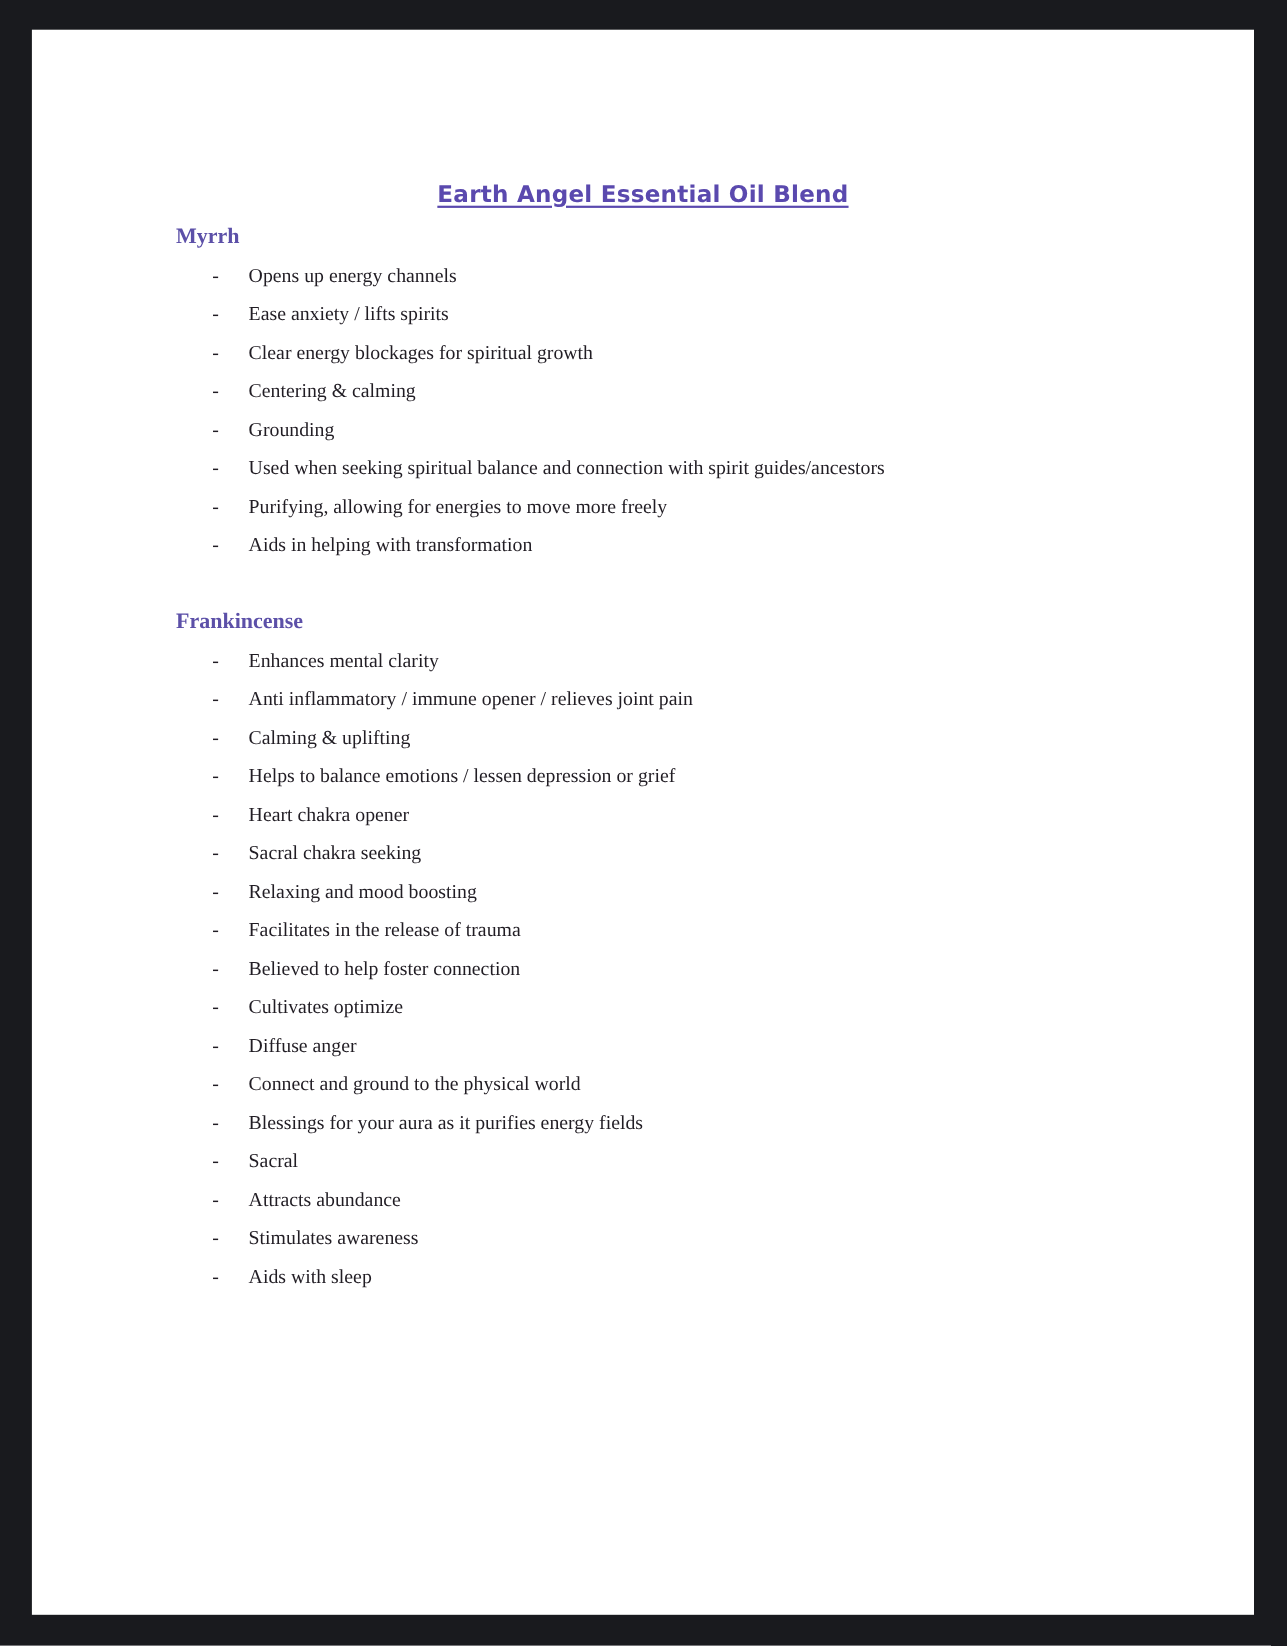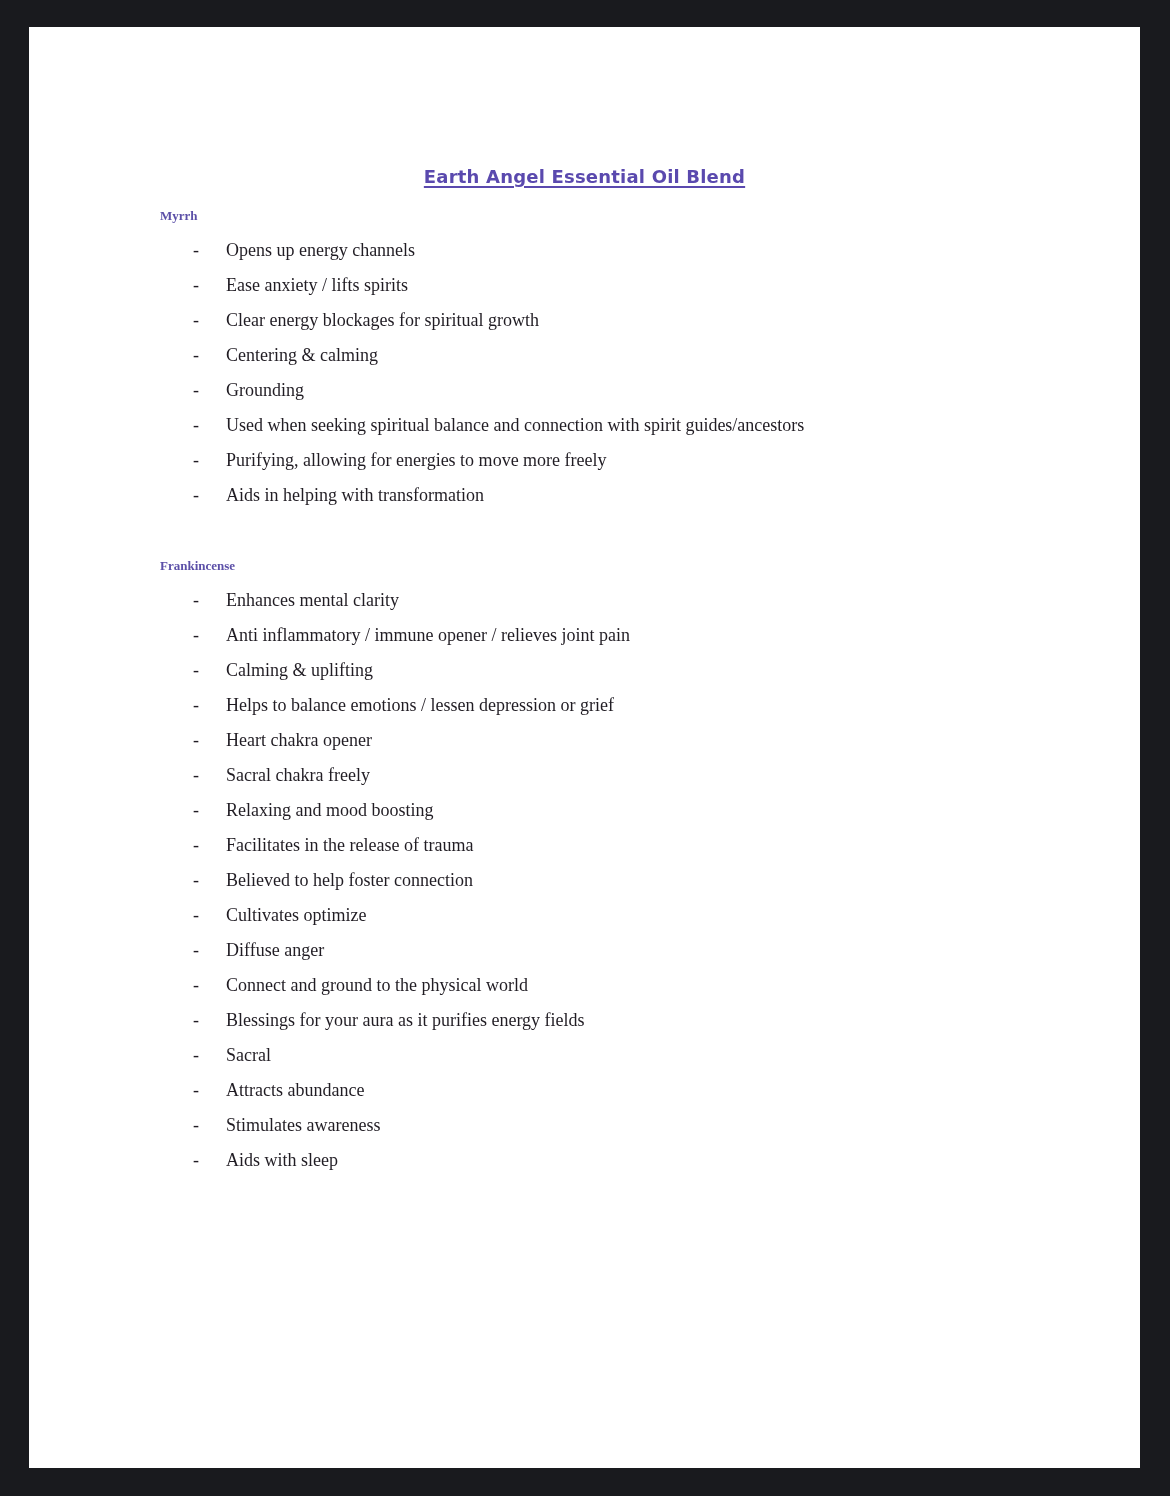--- a/index.html
+++ b/index.html
@@ -21,37 +21,37 @@
     height: 1441px;
     background: var(--paper-color, #ffffff);
     box-sizing: border-box;
     padding-top: 140px;
   }
   .doc-title {
     margin: 0;
     text-align: center;
     font-family: "DejaVu Sans", sans-serif;
     font-weight: bold;
-    font-size: 18px;
+    font-size: 21px;
     line-height: 20px;
     letter-spacing: 0.2px;
     color: var(--title-color, #5a49ae);
     text-decoration: underline;
     text-decoration-thickness: 2px;
     text-underline-offset: 3px;
   }
   .sections {
     margin: 0;
     padding: 0;
   }
   .oil-section .section-heading {
     margin: 35px 0 0 131px;
     font-family: "Liberation Serif", serif;
     font-weight: bold;
-    font-size: 13px;
+    font-size: 20px;
     line-height: 35px;
     color: var(--heading-color, #5c50a8);
   }
   .oil-section:first-child .section-heading {
     margin-top: 11px;
   }
   .benefit-item {
     display: flex;
     margin-left: 164px;
     margin-right: 40px;
@@ -147,21 +147,21 @@
 
   <div class="oil-section">
     <div class="section-items">
   <div class="benefit-item">
     <span class="dash-marker">-</span>
     <span class="benefit-text">Heart chakra opener</span>
   </div>
 
   <div class="benefit-item">
     <span class="dash-marker">-</span>
-    <span class="benefit-text">Sacral chakra freely</span>
+    <span class="benefit-text">Sacral chakra seeking</span>
   </div>
 
   <div class="benefit-item">
     <span class="dash-marker">-</span>
     <span class="benefit-text">Relaxing and mood boosting</span>
   </div>
 
   <div class="benefit-item">
     <span class="dash-marker">-</span>
     <span class="benefit-text">Facilitates in the release of trauma</span>

